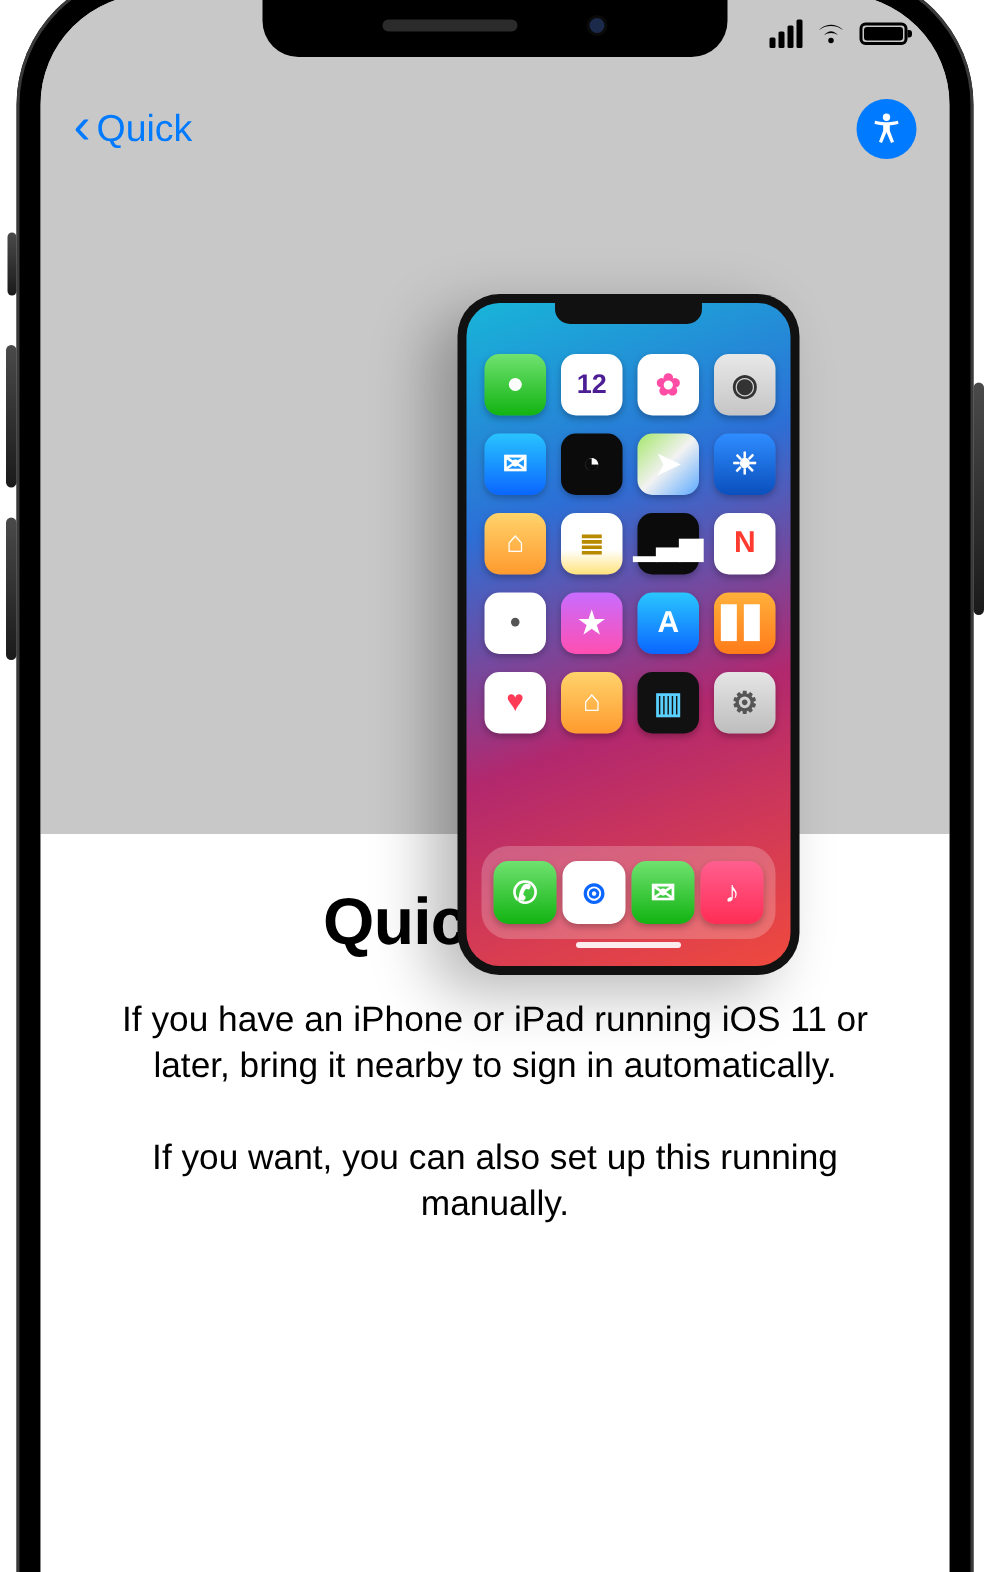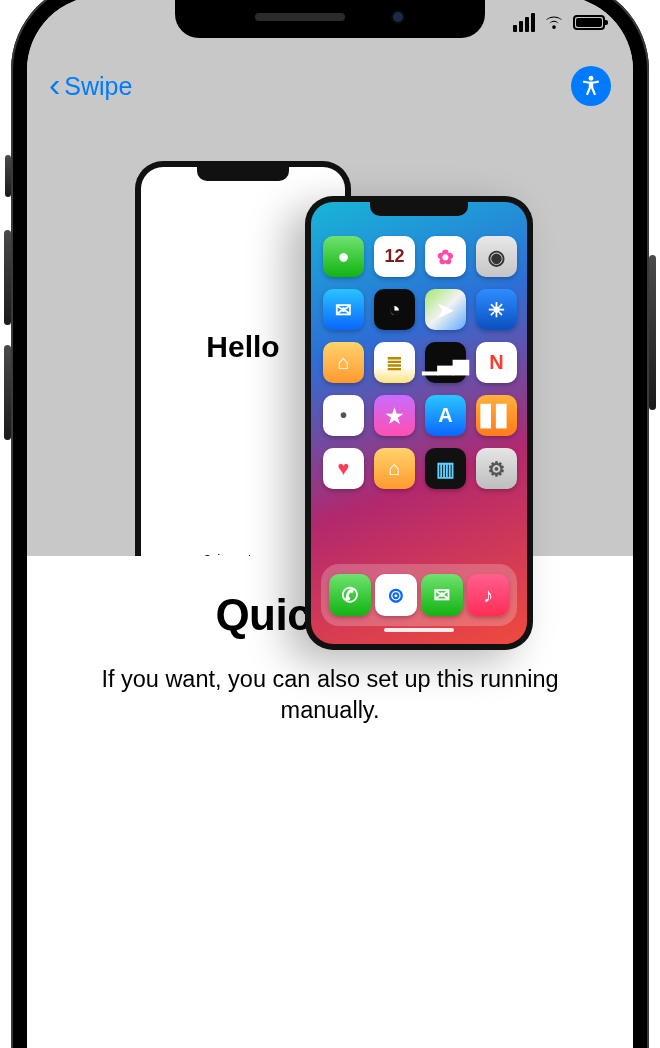--- a/index.html
+++ b/index.html
@@ -174,46 +174,38 @@
             </svg>
         </div>
         <div class="battery">
             <div class="fill"></div>
           </div>
       </div>
 
       <div class="navbar">
         <div class="back-btn">
           <span class="chev">‹</span>
-          <span>Swipe</span>
+          <span>Quick</span>
         </div>
         <div class="access-btn">
           <svg viewBox="0 0 24 24">
             <circle cx="12" cy="5.3" r="2.1" fill="#fff"></circle>
             <path fill="#fff" d="M12 8.2c-3.2 0-6.5-.9-6.5-.9l-.4 1.7s2.7.8 5 .9v3.1l-2.4 6.3 1.7.7L12 13.8l2.6 6.2 1.7-.7-2.4-6.3V9.9c2.3-.1 5-.9 5-.9l-.4-1.7s-3.3.9-6.5.9Z"></path>
           </svg>
         </div>
       </div>
 
       <div class="hero">
-        <div class="mini left">
-          <div class="mscreen">
-            <div class="mnotch"></div>
-            <div class="hello">Hello</div>
-            <div class="swipe">Swipe up to open</div>
-            <div class="homebar"></div>
-          </div>
-        </div>
 
         <div class="mini right">
           <div class="mscreen">
             <div class="mnotch"></div>
             <div class="icon-grid" id="iconGrid">
                 <div class="app" style="background: linear-gradient(rgb(111, 226, 111), rgb(18, 179, 18)); color: rgb(255, 255, 255);">●</div>
-                <div class="app" style="background: rgb(255, 255, 255); color: #7f1d1d; font-size: 18px; font-weight: 700;">12</div>
+                <div class="app" style="background: rgb(255, 255, 255); color: #4c1d95; font-size: 18px; font-weight: 700;">12</div>
                 <div class="app" style="background: rgb(255, 255, 255); color: rgb(255, 77, 166);">✿</div>
                 <div class="app" style="background: linear-gradient(rgb(232, 232, 232), rgb(197, 197, 197)); color: rgb(51, 51, 51);">◉</div>
                 <div class="app" style="background: linear-gradient(rgb(41, 195, 255), rgb(10, 102, 255)); color: rgb(255, 255, 255);">✉</div>
                 <div class="app" style="background: rgb(11, 11, 11); color: rgb(255, 255, 255);">◔</div>
                 <div class="app" style="background: linear-gradient(135deg, rgb(164, 231, 106), rgb(242, 242, 242), rgb(90, 169, 255)); color: rgb(255, 255, 255);">➤</div>
                 <div class="app" style="background: linear-gradient(rgb(47, 141, 255), rgb(10, 79, 189)); color: rgb(255, 255, 255);">☀</div>
                 <div class="app" style="background: linear-gradient(rgb(255, 211, 107), rgb(255, 154, 46)); color: rgb(255, 255, 255);">⌂</div>
                 <div class="app" style="background: linear-gradient(rgb(255, 255, 255) 60%, rgb(255, 226, 122)); color: rgb(184, 138, 0);">≣</div>
                 <div class="app" style="background: rgb(11, 11, 11); color: rgb(255, 255, 255);">▁▃▅</div>
                 <div class="app" style="background: rgb(255, 255, 255); color: rgb(255, 59, 48);">N</div>
@@ -232,19 +224,20 @@
                 <div class="app" style="background: linear-gradient(rgb(111, 226, 111), rgb(18, 179, 18)); color: rgb(255, 255, 255);">✉</div>
                 <div class="app" style="background: linear-gradient(rgb(255, 95, 143), rgb(255, 45, 85)); color: rgb(255, 255, 255);">♪</div>
               </div>
             <div class="homebar"></div>
           </div>
         </div>
       </div>
 
       <div class="card">
         <div class="title">Quick Start</div>
+        <div class="para">If you have an iPhone or iPad running iOS 11 or later, bring it nearby to sign in automatically.</div>
         <div class="para">If you want, you can also set up this running manually.</div>
 
       </div>
 
     </div>
   </div>
 </div>
 
 </body></html>

